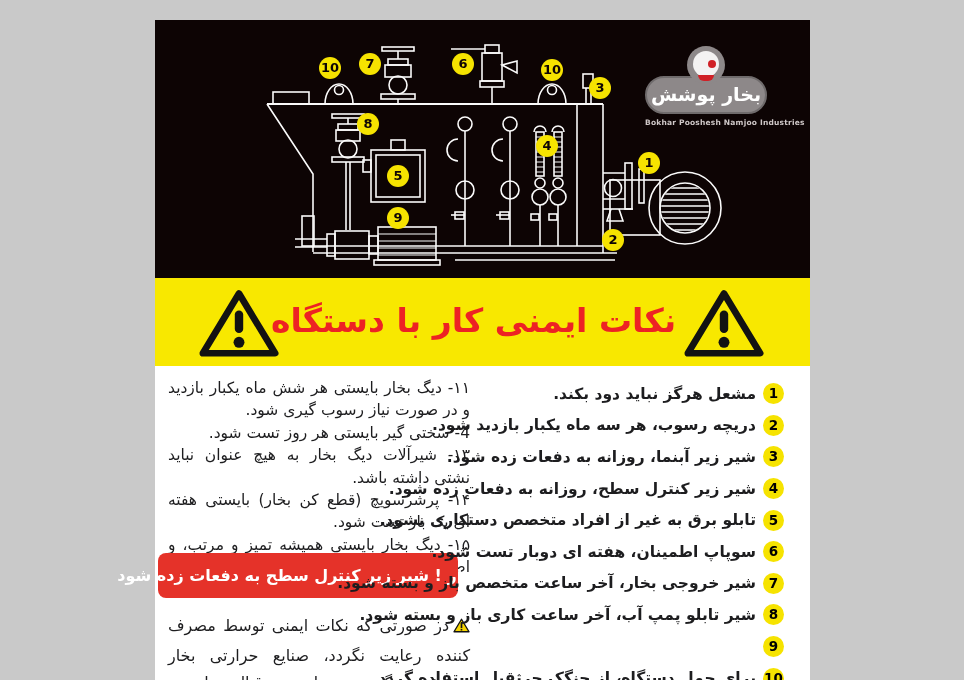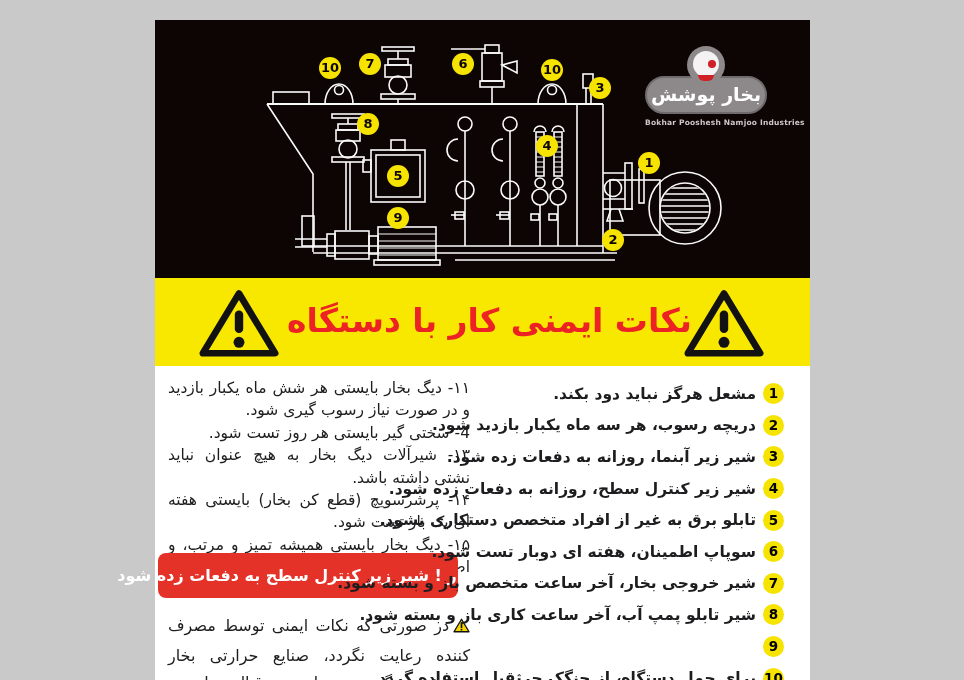--- a/index.html
+++ b/index.html
@@ -34,21 +34,21 @@
     color:#cfc8c8;font-weight:bold;font-size:7.5px;letter-spacing:.2px;white-space:nowrap;
   }
 
   
   .band{position:relative;width:655px;height:88px;background:#f8e800;}
   .band .tri{position:absolute;top:8px;}
   .tri-left{left:42px;}
   .tri-right{left:527px;}
   .band-title{
     position:absolute;left:100px;right:118px;top:0;height:101px;
-    line-height:86px;direction:rtl;
+    line-height:86px;text-align:center;direction:rtl;
     color:#ed2224;font-weight:bold;font-size:33px;
   }
 
   
   .white{position:relative;width:655px;height:334px;background:#ffffff;color:#1d1d1f;}
   .col-left{
     position:absolute;left:13px;top:11px;width:302px;direction:rtl;text-align:justify;
     font-size:15.5px;line-height:22.4px;
   }
   .col-left p{margin:0;}

